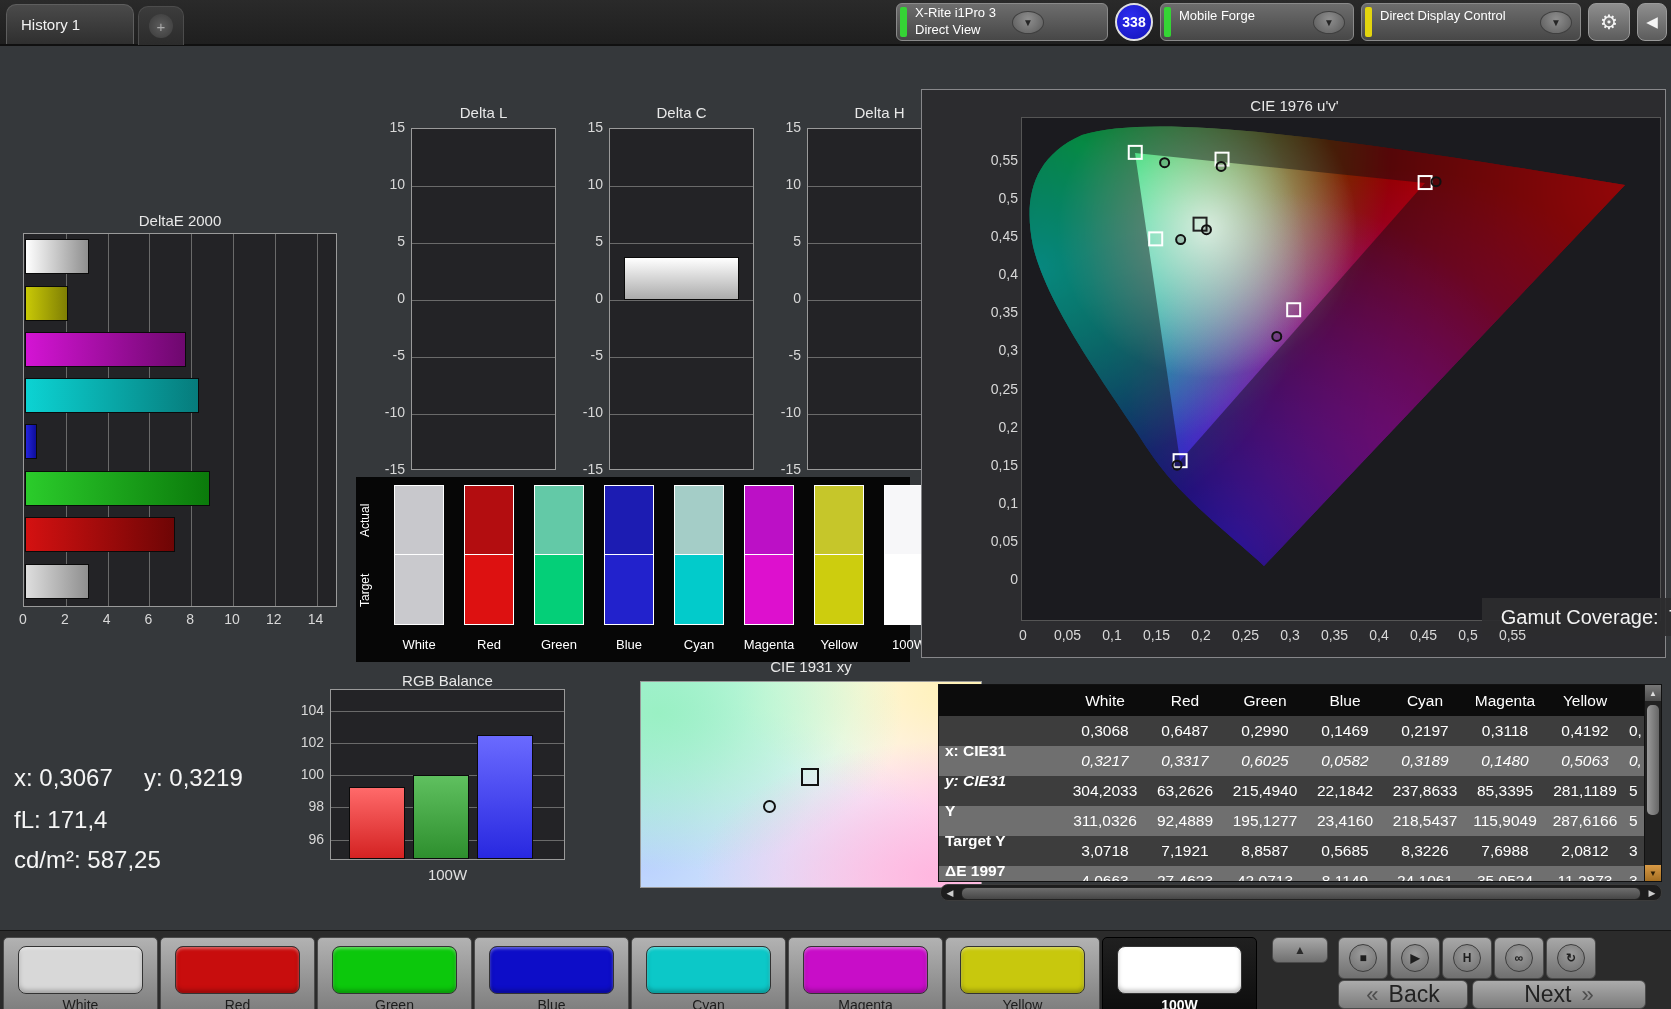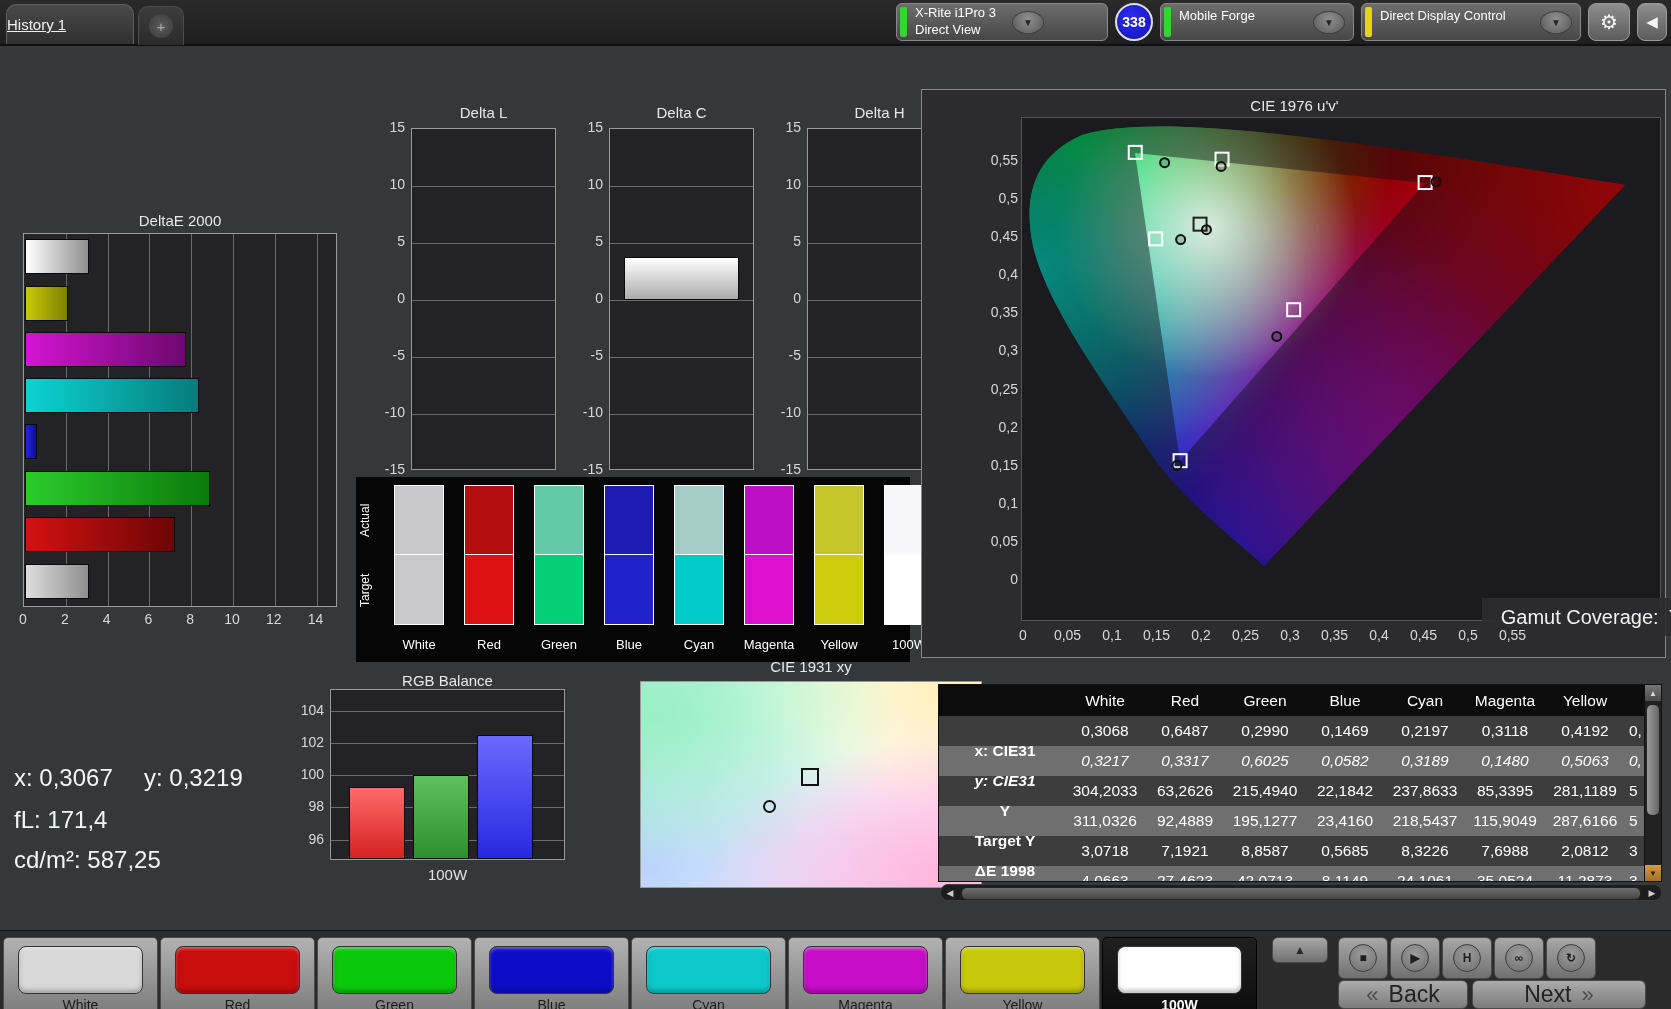--- a/index.html
+++ b/index.html
@@ -4,22 +4,22 @@
 <style>
   html,body{margin:0;padding:0;background:#141414;}
   .canvas{position:relative;width:1671px;height:1009px;background:#35383b;overflow:hidden;
           font-family:"Liberation Sans",sans-serif;color:#eee;}
 
   
   .topbar{position:absolute;left:0;top:0;width:100%;height:44px;
           background:linear-gradient(#2a2a2a,#1f1f1f);border-bottom:2px solid #101010;}
   .tab{position:absolute;left:6px;top:4px;width:128px;height:40px;
        background:linear-gradient(#4a4a4a,#2f2f2f);border:1px solid #5e5e5e;border-bottom:none;
-       border-radius:10px 10px 0 0;display:flex;align-items:center;
-       font-size:15px;color:#f2f2f2;box-sizing:border-box;text-decoration:underline;}
+       border-radius:10px 10px 0 0;display:flex;align-items:center;padding-left:14px;
+       font-size:15px;color:#f2f2f2;box-sizing:border-box;}
   .tab-add{position:absolute;left:138px;top:6px;width:44px;height:38px;
        background:linear-gradient(#3c3c3c,#2b2b2b);border:1px solid #4c4c4c;border-bottom:none;
        border-radius:10px 10px 0 0;display:flex;align-items:center;justify-content:center;}
   .tab-add .plus{width:24px;height:24px;border-radius:50%;background:radial-gradient(#5c5c5c,#3a3a3a);
        color:#aaa;font-size:15px;display:flex;align-items:center;justify-content:center;}
   .topbar-right{position:absolute;right:4px;top:3px;display:flex;gap:7px;align-items:stretch;height:38px;}
   .dropdown{position:relative;background:linear-gradient(#6d6d6d,#474747);border:1px solid #8a8a8a;
        border-radius:6px;display:flex;align-items:center;padding:0 8px 0 14px;}
   .dd-stripe{position:absolute;left:3px;top:3px;bottom:3px;width:7px;border-radius:2px;}
   .dd-text{margin-left:4px;font-size:13px;line-height:1.3;color:#fff;white-space:nowrap;}
@@ -73,21 +73,21 @@
        linear-gradient(115deg,#a8f0e0 0%,#e8fff2 30%,#ffffff 52%,#ffd2ec 100%);}
   .m-square{position:absolute;width:14px;height:14px;border:2px solid #111;background:transparent;}
   .m-circle{position:absolute;width:9px;height:9px;border:2px solid #111;border-radius:50%;background:transparent;}
 
   
   .dtable{position:absolute;left:938px;top:684px;width:724px;height:198px;background:#2a2a2a;
        border:1px solid #111;box-sizing:border-box;overflow:hidden;}
   .trow{display:flex;width:708px;height:30px;align-items:center;}
   .trow.header{height:31px;background:#0c0c0c;}
   .tcell{box-sizing:border-box;text-align:center;font-size:15.5px;color:#fff;overflow:hidden;white-space:nowrap;}
-  .tcell.lab{width:126px;text-align:center;padding-left:6px;font-weight:bold;margin-top:40px;}
+  .tcell.lab{width:126px;text-align:left;padding-left:6px;font-weight:bold;margin-top:40px;}
   .tcell.val{width:80px;}
   .tcell.part{width:22px;text-align:left;padding-left:4px;}
   .vscroll{position:absolute;right:0;top:0;width:16px;height:100%;background:#222;border-left:1px solid #111;}
   .vs-btn{position:absolute;left:0;width:16px;height:16px;background:linear-gradient(#777,#4c4c4c);
        color:#ddd;font-size:8px;display:flex;align-items:center;justify-content:center;}
   .vs-thumb{position:absolute;left:2px;top:20px;width:12px;height:110px;border-radius:5px;
        background:linear-gradient(90deg,#9a9a9a,#666);}
   .hscroll{position:absolute;left:940px;top:884px;width:722px;height:17px;background:#1d1d1d;
        border:1px solid #3c3c3c;border-radius:8px;box-sizing:border-box;}
   .hs-btn{position:absolute;top:0;width:18px;height:15px;color:#ccc;font-size:9px;
@@ -470,21 +470,21 @@
           <div class="tcell val">311,0326</div>
           <div class="tcell val">92,4889</div>
           <div class="tcell val">195,1277</div>
           <div class="tcell val">23,4160</div>
           <div class="tcell val">218,5437</div>
           <div class="tcell val">115,9049</div>
           <div class="tcell val">287,6166</div>
           <div class="tcell part">5</div>
         </div>
         <div class="trow" style="background: rgb(61, 61, 61);">
-          <div class="tcell lab">ΔE 1998</div>
+          <div class="tcell lab">ΔE 1997</div>
           <div class="tcell val">3,0718</div>
           <div class="tcell val">7,1921</div>
           <div class="tcell val">8,8587</div>
           <div class="tcell val">0,5685</div>
           <div class="tcell val">8,3226</div>
           <div class="tcell val">7,6988</div>
           <div class="tcell val">2,0812</div>
           <div class="tcell part">3</div>
         </div>
         <div class="trow" style="background: rgb(111, 111, 111);">

